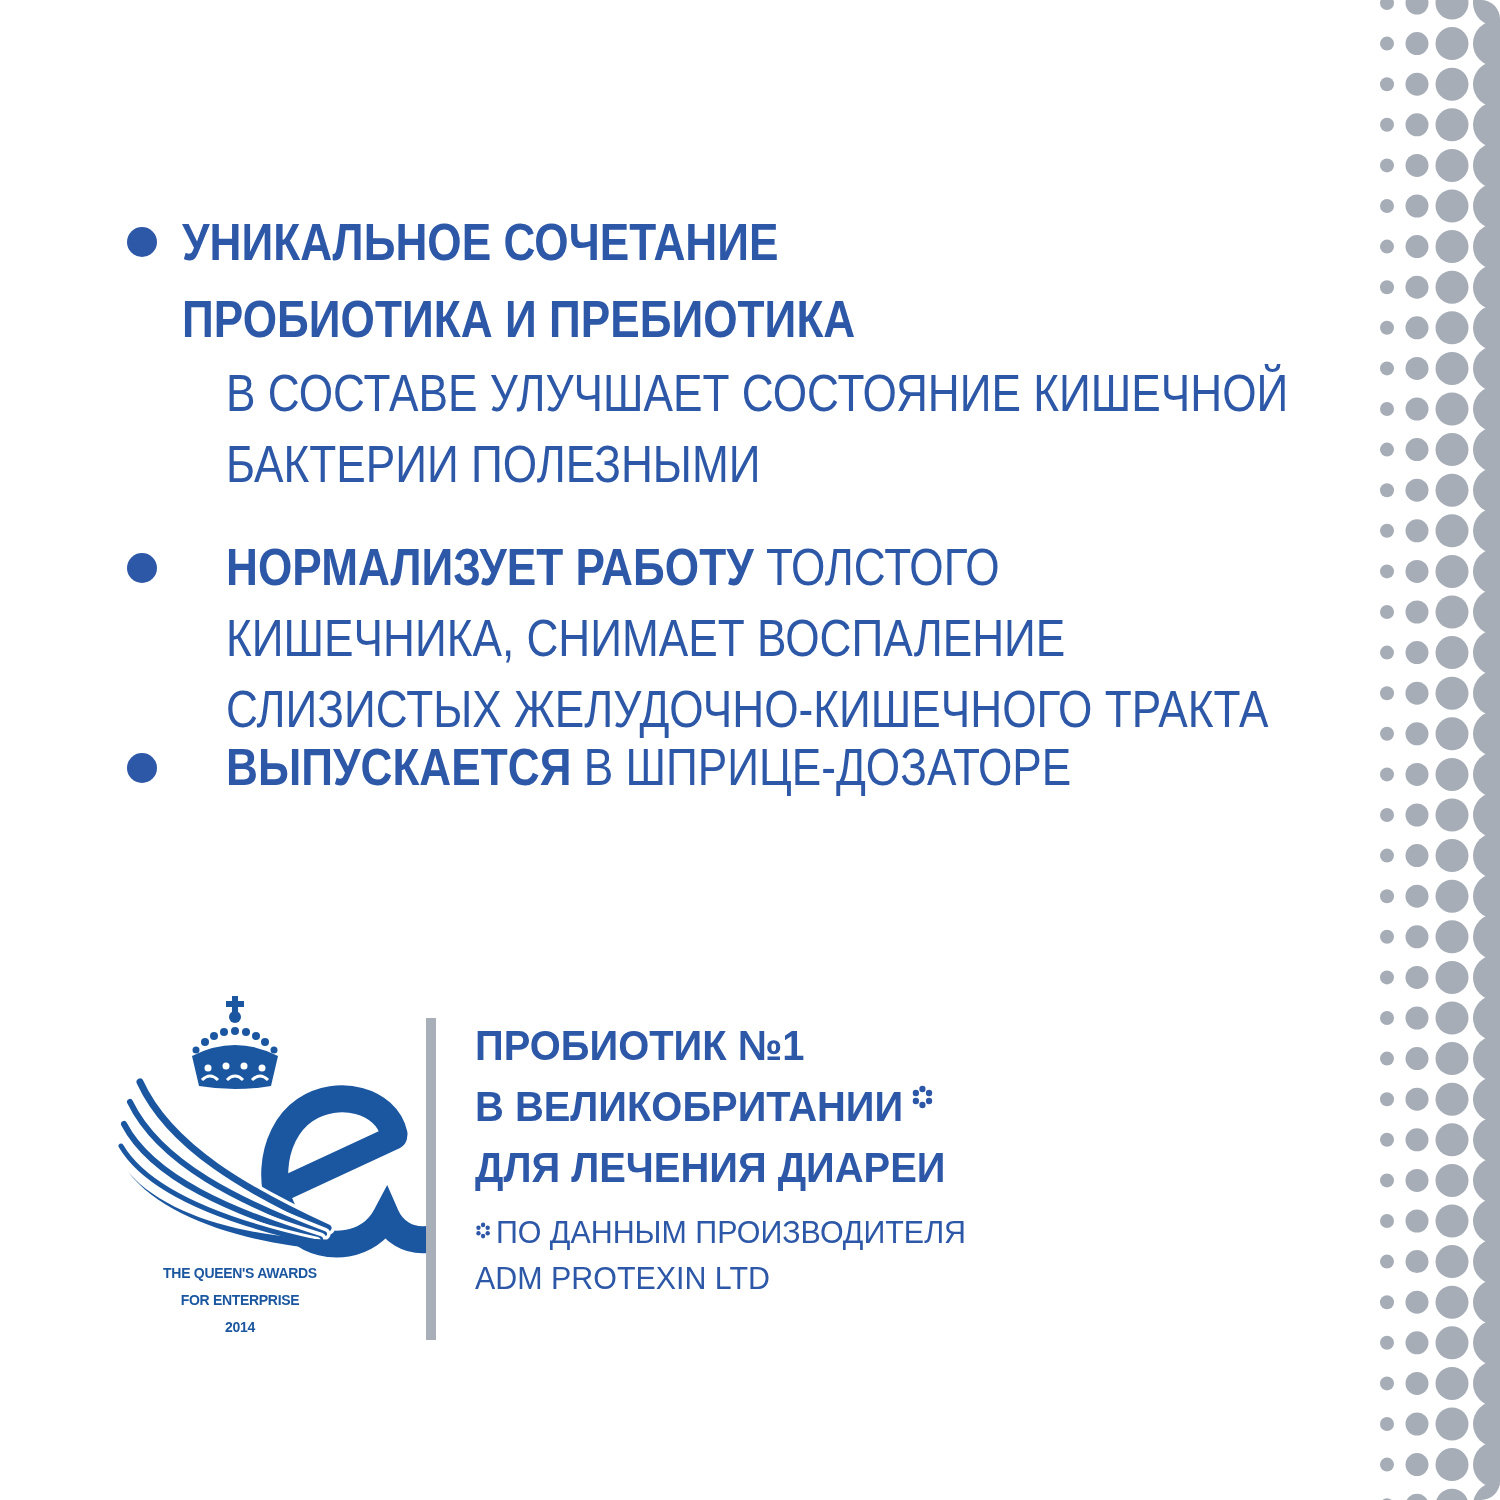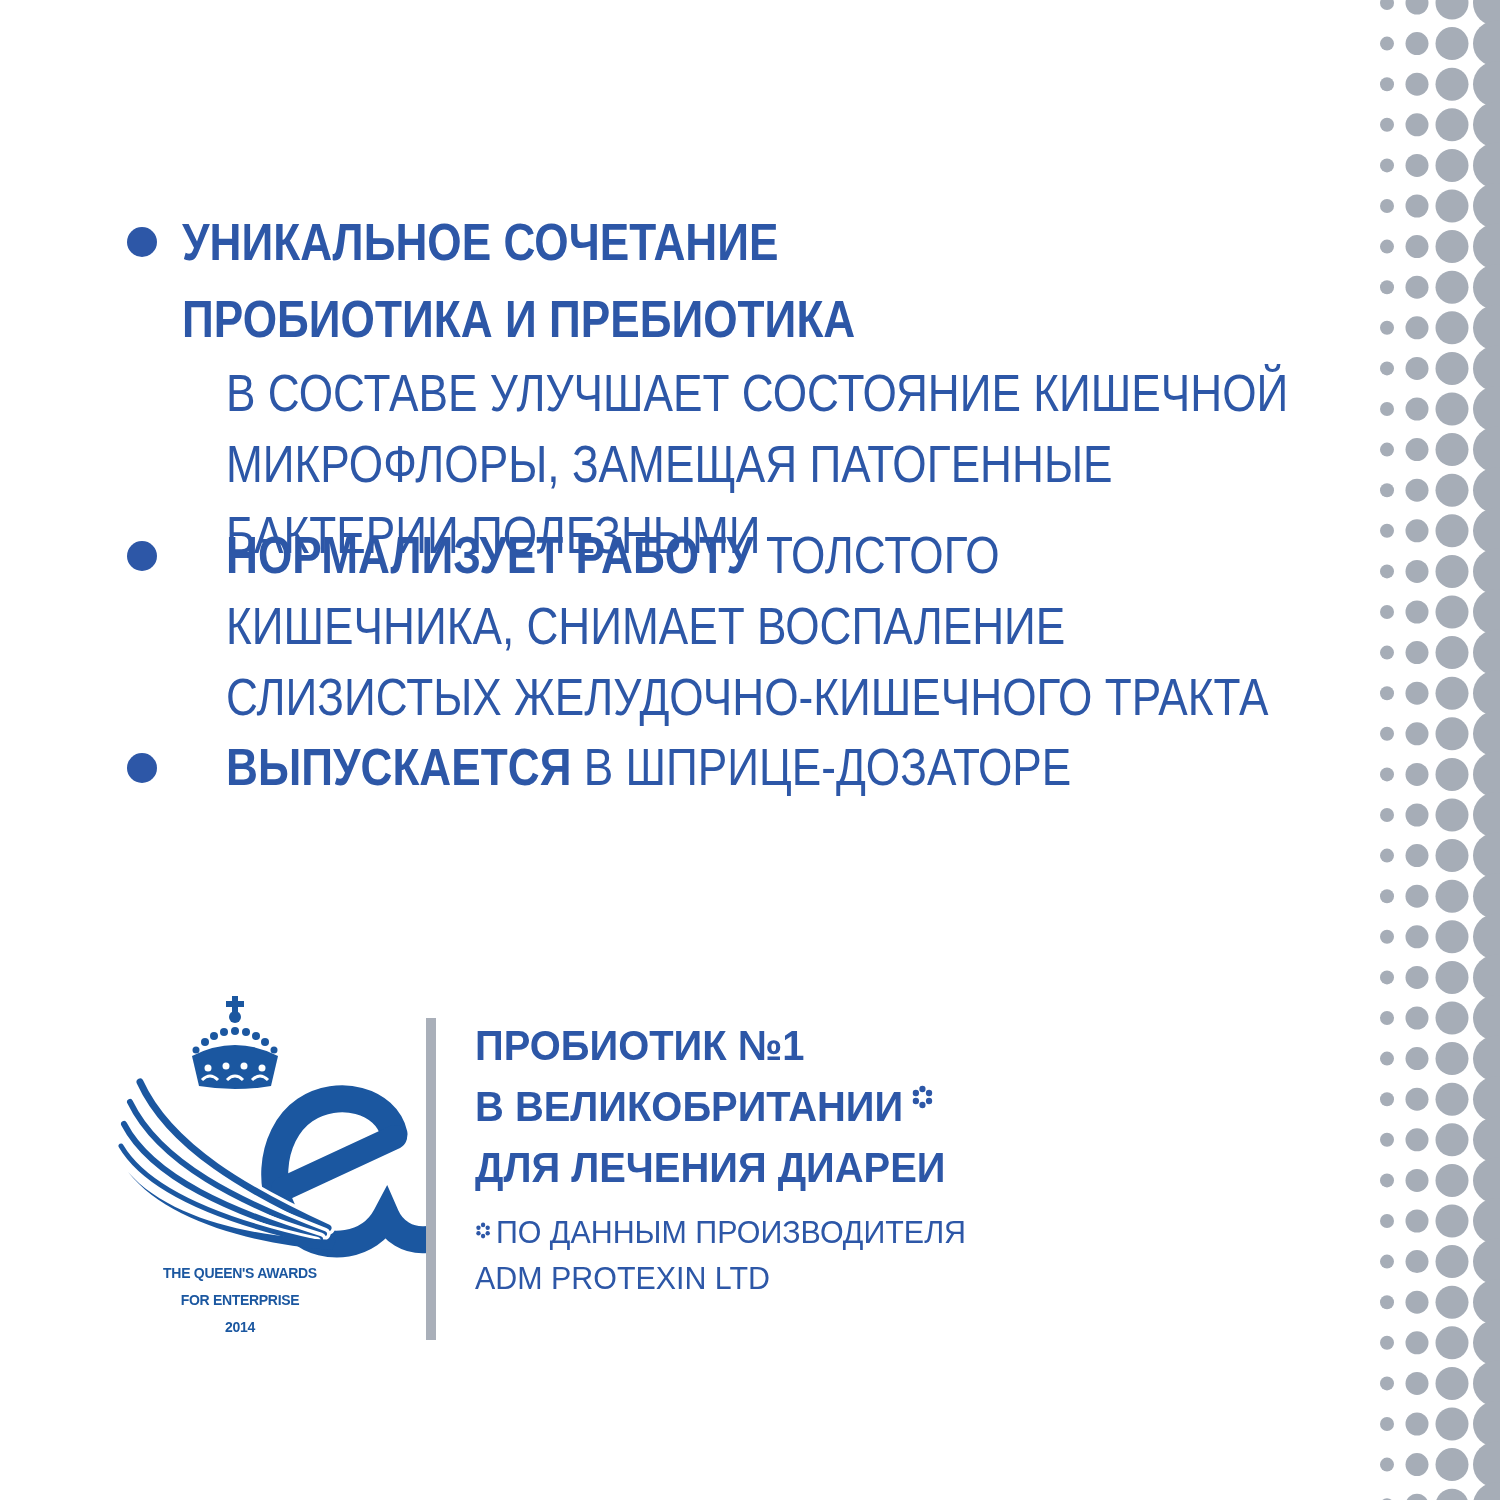--- a/index.html
+++ b/index.html
@@ -4,21 +4,21 @@
 <style>
   :root{
     --blue:#2D57A7;
     --logo-blue:#1B57A0;
     --dot-gray:#A6ADB7;
     --divider-gray:#A9AFB9;
     --bg:#FFFFFF;
   }
   html,body{margin:0;padding:0;background:var(--bg);}
   .page{position:relative;width:1500px;height:1500px;overflow:hidden;background:var(--bg);
-        font-family:"Liberation Sans",sans-serif;}
+        font-family:"Liberation Sans",sans-serif;border-radius:19px;}
   #dots-svg{position:absolute;left:0;top:0;width:1500px;height:1500px;}
 
   
   .bullet{position:absolute;left:127px;display:flex;align-items:flex-start;color:var(--blue);}
   .bdot{width:30px;height:30px;border-radius:50%;background:var(--blue);margin-top:15px;flex:none;}
   .btext{margin-left:25px;}
   .line{white-space:nowrap;}
   .lh-h{line-height:64px;}
   .lh-r{line-height:58px;margin-left:44px;}
   .line .sx{display:inline-block;transform:scaleX(0.85);transform-origin:0 50%;font-size:52px;}
@@ -199,25 +199,24 @@
       <circle cx="1496" cy="1505.2" r="23" fill="#A6ADB7"></circle>
     </svg>
 
   <div id="bullets">
       <div class="bullet" style="top: 210px;">
         <div class="bdot" style="margin-top: 17px;"></div>
         <div class="btext">
           <div class="line lh-h"><span class="sx"><span class="seg-b">УНИКАЛЬНОЕ СОЧЕТАНИЕ</span></span></div>
           <div class="line lh-h"><span class="sx"><span class="seg-b">ПРОБИОТИКА И ПРЕБИОТИКА</span></span></div>
           <div class="line lh-r"><span class="sx"><span class="seg-r">В СОСТАВЕ УЛУЧШАЕТ СОСТОЯНИЕ КИШЕЧНОЙ</span></span></div>
-          <div class="line lh-r"><span class="sx"><span class="seg-r">МИКРОФЛОРЫ, ЗАМЕЩАЯ ПАТОГЕННЫЕ</span></span></div>
           <div class="line lh-r"><span class="sx"><span class="seg-r">БАКТЕРИИ ПОЛЕЗНЫМИ</span></span></div>
         </div>
       </div>
-      <div class="bullet" style="top: 526px; text-decoration: underline;">
+      <div class="bullet" style="top: 538px; text-decoration: underline;">
         <div class="bdot"></div>
         <div class="btext">
           <div class="line lh-r"><span class="sx"><span class="seg-b">НОРМАЛИЗУЕТ РАБОТУ </span><span class="seg-r">ТОЛСТОГО</span></span></div>
           <div class="line lh-r"><span class="sx"><span class="seg-r">КИШЕЧНИКА, СНИМАЕТ ВОСПАЛЕНИЕ</span></span></div>
           <div class="line lh-r"><span class="sx"><span class="seg-r">СЛИЗИСТЫХ ЖЕЛУДОЧНО-КИШЕЧНОГО ТРАКТА</span></span></div>
         </div>
       </div>
       <div class="bullet" style="top: 738px;">
         <div class="bdot"></div>
         <div class="btext">

